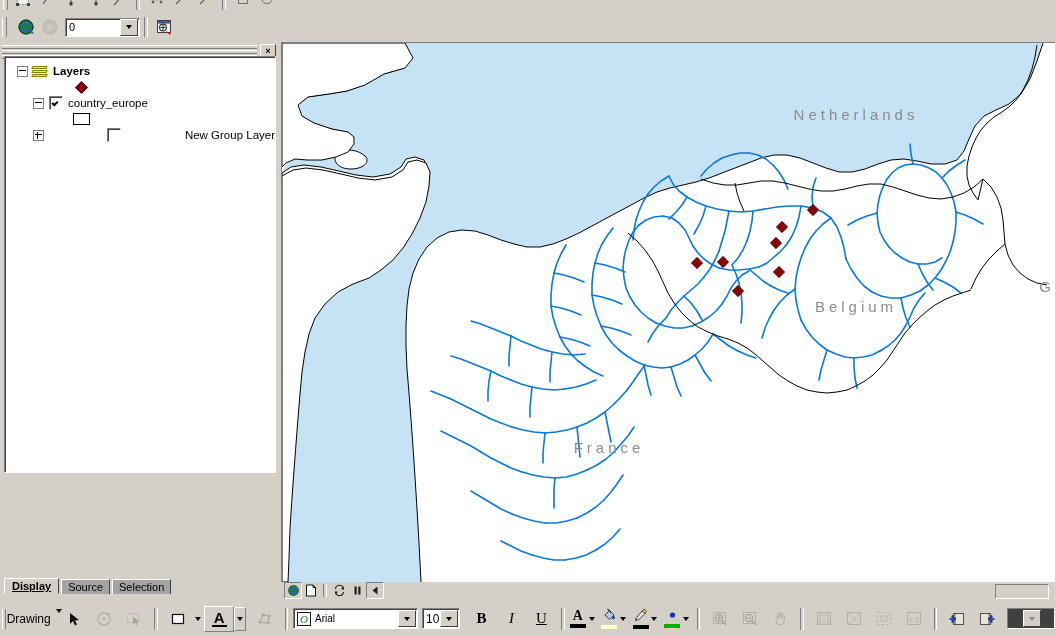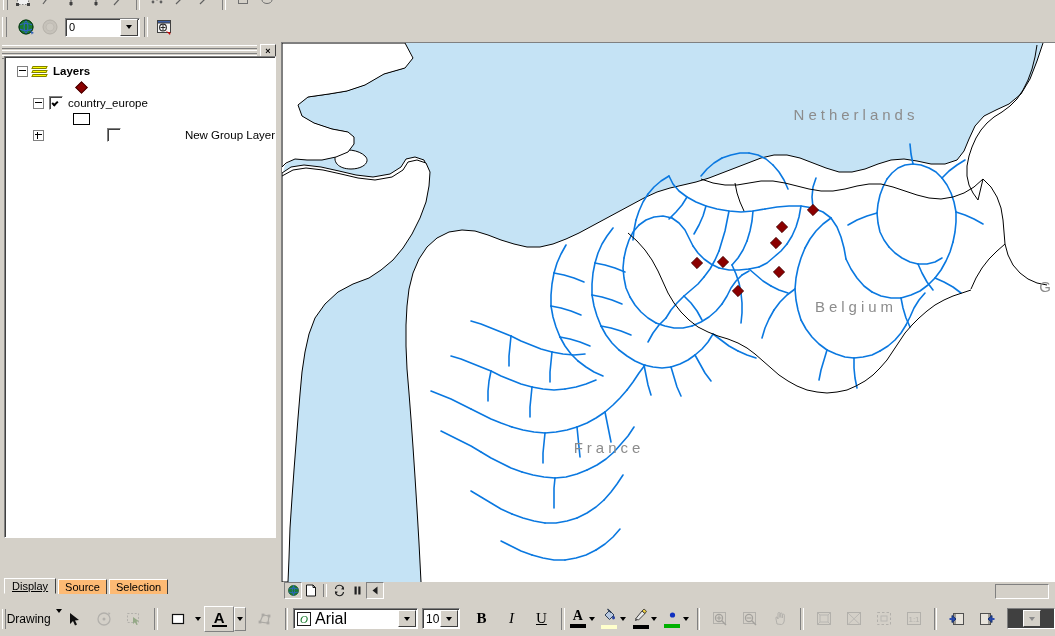--- a/index.html
+++ b/index.html
@@ -56,21 +56,21 @@
   #toc-titlebar .dragbars i { display:block; height:2px; margin-bottom:1px;
       border-top:1px solid #fff; border-bottom:1px solid #808080; }
   #toc-close {
     position:absolute; right: 2px; top: 0px; width: 14px; height: 13px;
     background:#d4d0c8; border-top:1px solid #fff;border-left:1px solid #fff;
     border-right:1px solid #404040;border-bottom:1px solid #404040;
     display:flex;align-items:center;justify-content:center;
     font-size:9px; font-weight:bold; line-height:1; font-family:"Liberation Sans",sans-serif;
   }
   #toc-tree {
-    position:absolute; left:2px; top:12px; width: 272px; height: 482px;
+    position:absolute; left:2px; top:12px; width: 272px; height: 417px;
     background: #fff; box-sizing:border-box;
     border-top:1px solid #808080; border-left:1px solid #808080;
     border-right:1px solid #fff; border-bottom:1px solid #fff;
     box-shadow: inset 1px 1px 0 #404040;
     overflow: hidden;
   }
   .tree-inner { padding: 6px 0 0 6px; }
   .tnode { display:flex; align-items:center; height: 16px; }
   .texp {
     width: 9px; height: 9px; background:#fff; border:1px solid #808080;
@@ -99,21 +99,21 @@
        background:#ffff00; border:1px solid #808000; box-sizing:border-box; transform: skewX(-25deg);}
   .sym-row { display:flex; align-items:center; height:16px; }
   .sym-diamond { width:7px; height:7px; background:#8b0000; transform: rotate(45deg);
                  border:0.5px solid #400; }
   .sym-line { width:16px; height:0; border-top:2px solid #0a6fd8; }
   .sym-rect { width:17px; height:12px; background:#fff; border:1px solid #000; box-sizing:border-box;}
 
   
   #toc-tabs { position:absolute; left:2px; top:534px; width:272px; height:16px; display:flex; align-items:flex-end;}
   .toctab {
-    height: 15px; padding: 0 6px; font-size: 11px; background:#fdba74;
+    height: 15px; padding: 0 6px; font-size: 11px; background:#a3a3a3;
     border-top:1px solid #fff; border-left:1px solid #fff;
     border-right:1px solid #404040; display:flex;align-items:center;
     margin-right: 2px; box-sizing: border-box;
   }
   .toctab.active { height:16px; font-weight:normal; background:#d4d0c8;
     border-bottom:1px solid #d4d0c8; padding:0 7px; position:relative; top:0; }
 
   
   #map-view {
     position:absolute; left: 281px; top: 42px; width: 774px; height: 539px;
@@ -317,21 +317,21 @@
             </span>
           <span class="tchk" style="margin-left:5px;"></span>
           <span class="tlabel">New Group Layer</span>
         </div>
 
       </div>
     </div>
 
     <div id="toc-tabs">
       <div class="toctab active">
-        <span style="text-decoration:underline;">Display</span>
+        <span style="text-decoration:underline;font-weight:bold;">Display</span>
       </div>
       <div class="toctab">
         <span>Source</span>
       </div>
       <div class="toctab">
         <span>Selection</span>
       </div>
     </div>
   </div>
 
@@ -729,21 +729,21 @@
 
     <div class="sep"></div>
 
     <div class="combo fontcombo">
       <span style="margin-right:4px;display:flex;align-items:center;">
         <svg width="14" height="14" viewBox="0 0 14 14">
           <rect x="0.5" y="0.5" width="13" height="13" fill="#ffffff" stroke="#1a1a1a"></rect>
           <text x="7" y="11" text-anchor="middle" font-family="Liberation Serif, serif" font-style="italic" font-size="11" fill="#1a7d2e">O</text>
         </svg>
       </span>
-      <span class="ctext" style="font-size:16px;">Arial</span>
+      <span class="ctext" style="font-size:10px;">Arial</span>
       <span class="carrow">
           <i class="arrowdn"></i>
         </span>
     </div>
 
     <div class="combo sizecombo" style="margin-left:4px;">
       <span class="ctext" style="font-size:12px;">10</span>
       <span class="carrow">
           <i class="arrowdn"></i>
         </span>

